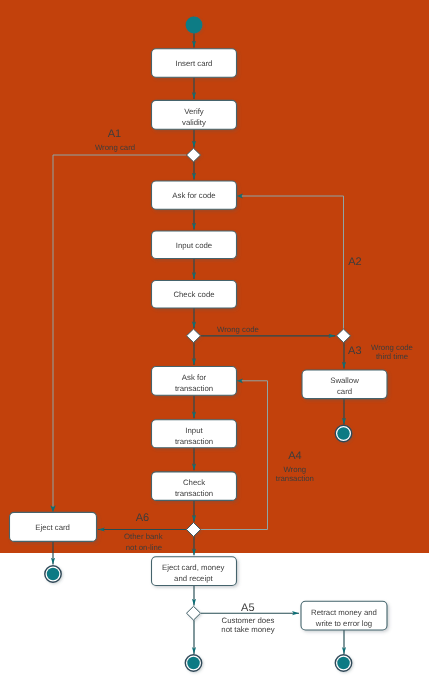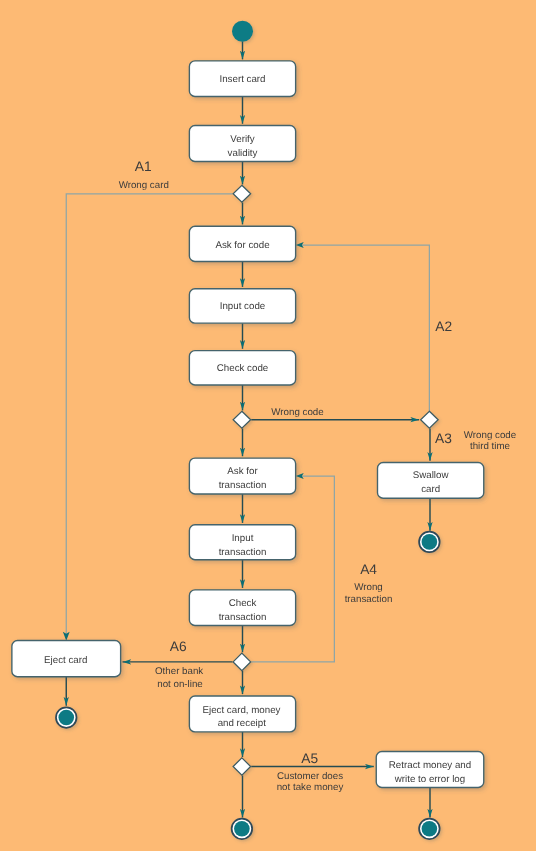--- a/index.html
+++ b/index.html
@@ -1,18 +1,18 @@
 <!DOCTYPE html>
 <html><head>
 <meta charset="utf-8">
 <title>ATM Activity Diagram</title>
 <style>
   html,body{margin:0;padding:0;background:#ffffff;-webkit-font-smoothing:antialiased;text-rendering:geometricPrecision;}
   body{width:429px;height:681px;overflow:hidden;font-family:"Liberation Sans",sans-serif;}
-  #canvas{position:relative;width:429px;height:681px;background:#fdba74;}
+  #canvas{position:relative;width:429px;height:553px;background:#c2410c;}
   svg{display:block;}
   text{paint-order:stroke fill;opacity:0.999;}
   .node-label{font-family:"Liberation Sans",sans-serif;font-size:7.8px;fill:#3c3c3c;}
   .edge-label{font-family:"Liberation Sans",sans-serif;font-size:7.8px;fill:#3c3c3c;}
   .edge-code{font-family:"Liberation Sans",sans-serif;font-size:11px;fill:#3c3c3c;}
 </style>
 </head>
 <body>
 
 <div id="canvas">

